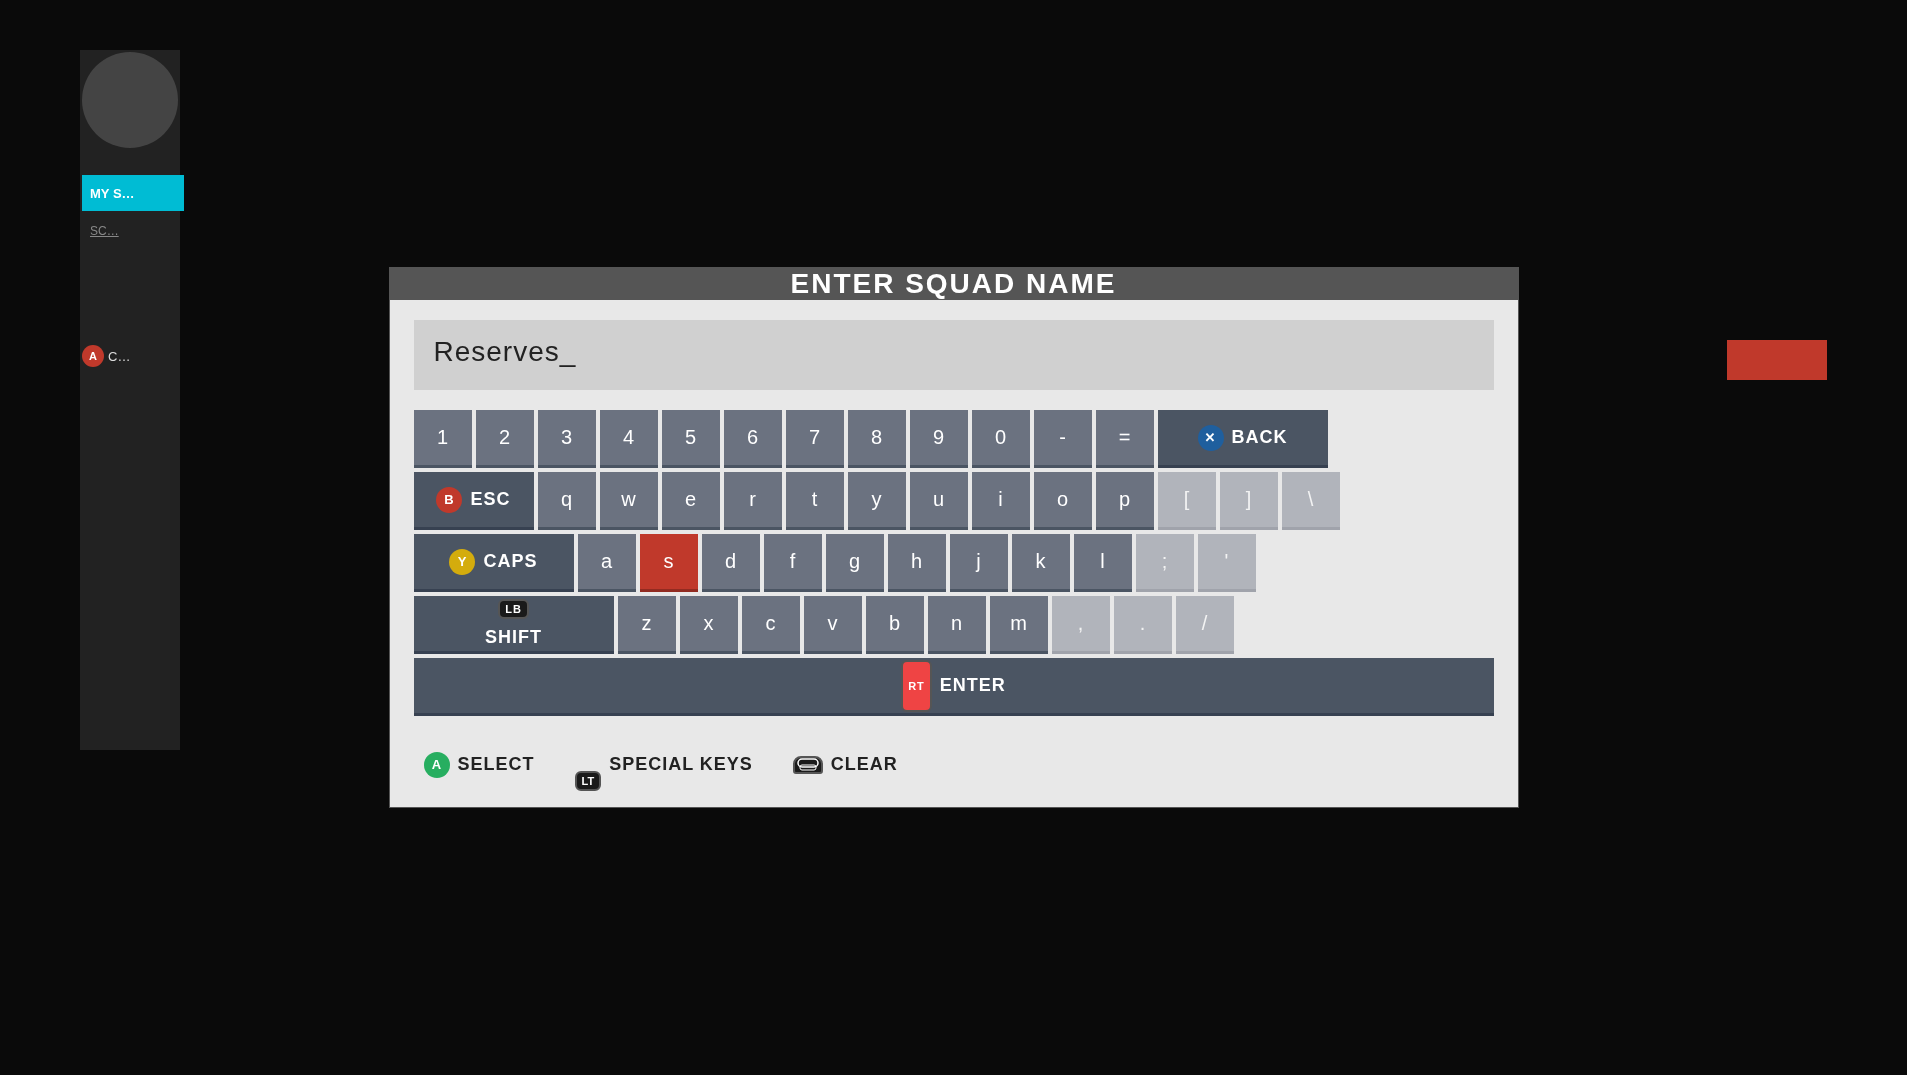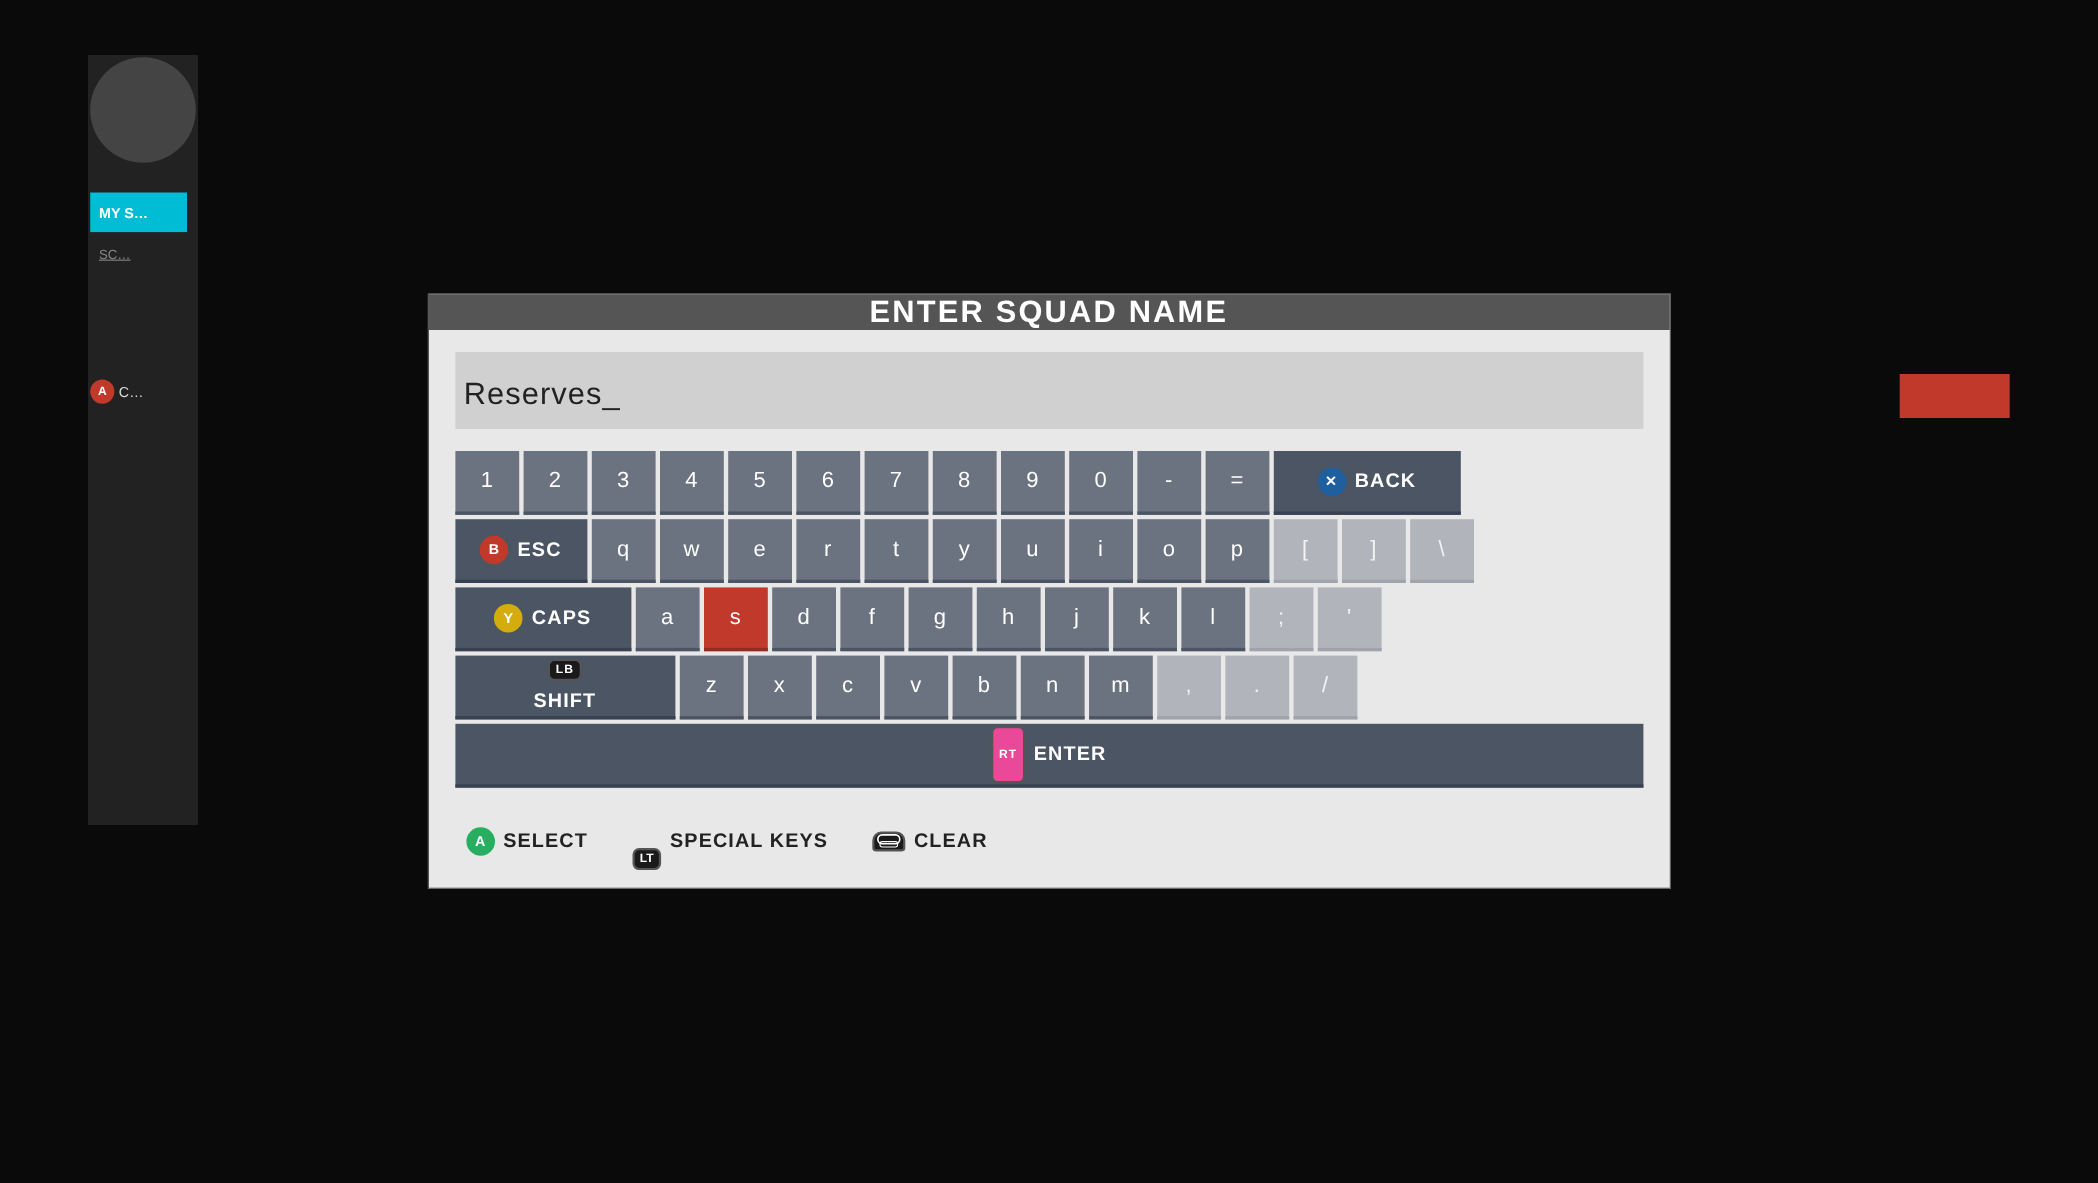--- a/index.html
+++ b/index.html
@@ -39,21 +39,21 @@
       width: 96px;
       height: 96px;
       background: #444;
       border-radius: 50%;
       z-index: 0;
     }
     .bg-my-squads {
       position: absolute;
       left: 82px;
       top: 175px;
-      width: 88px;
+      width: 102px;
       height: 36px;
       background: #00bcd4;
       display: flex;
       align-items: center;
       padding: 0 8px;
       color: #fff;
       font-size: 13px;
       font-weight: bold;
       z-index: 0;
     }
@@ -124,25 +124,25 @@
       letter-spacing: 2px;
     }
 
     .dialog-body {
       padding: 20px 24px 0 24px;
     }
 
     .text-input-area {
       background: #d0d0d0;
       border: none;
-      padding: 16px 8px;
+      padding: 16px 20px;
       margin-bottom: 20px;
       min-height: 70px;
       display: flex;
-      align-items: flex-end;
+      align-items: flex-start;
     }
     .text-input-value {
       font-size: 28px;
       color: #222;
       font-weight: normal;
       letter-spacing: 1px;
     }
 
     
     .keyboard-section {
@@ -262,21 +262,21 @@
       border: 2px solid #555;
       border-radius: 6px;
       padding: 2px 5px;
       font-size: 11px;
       font-weight: bold;
       color: #fff;
       display: inline-flex;
       align-items: center;
     }
     .rt-btn {
-      background: #ec4899;
+      background: #ef4444;
       border: 2px solid #555;
       border-radius: 6px;
       padding: 18px 5px;
       font-size: 11px;
       font-weight: bold;
       color: #fff;
       display: inline-flex;
       align-items: center;
     }
     .lt-btn {

